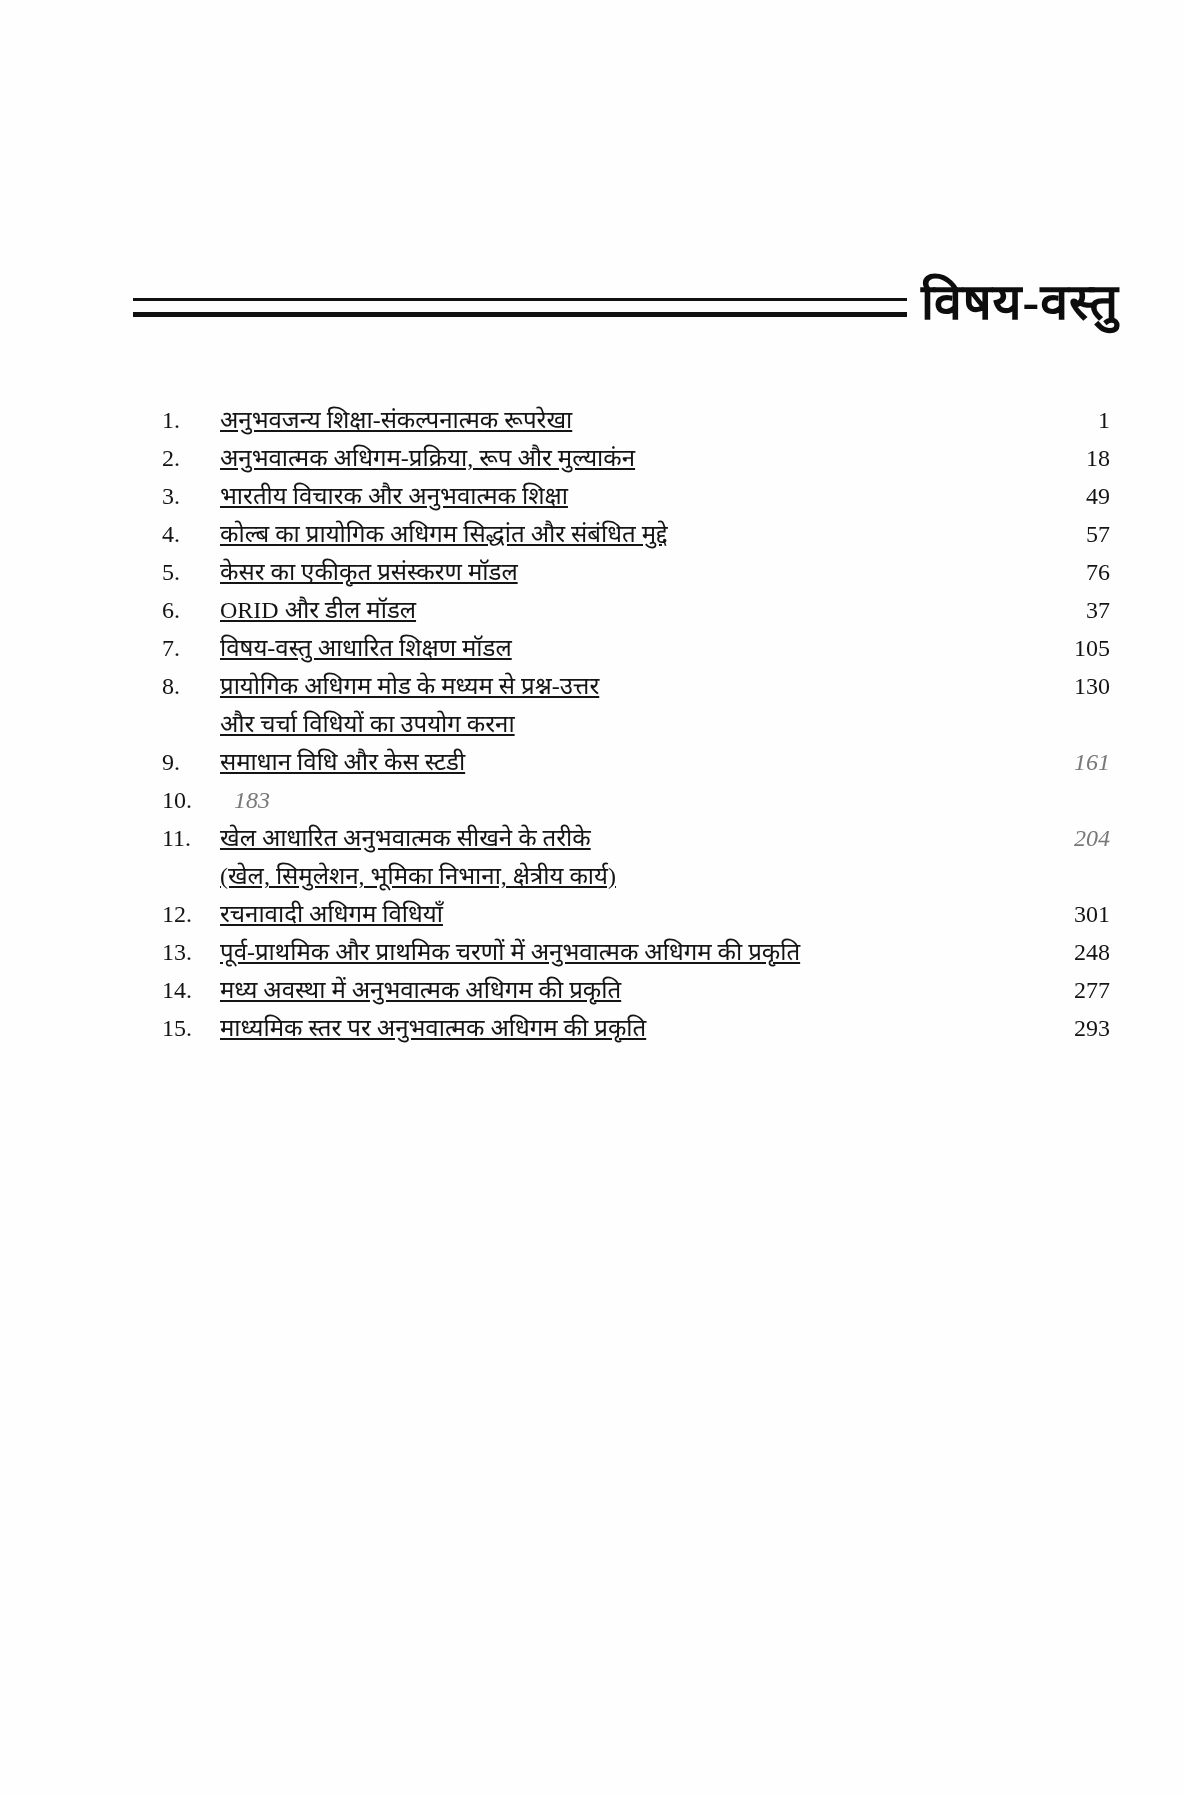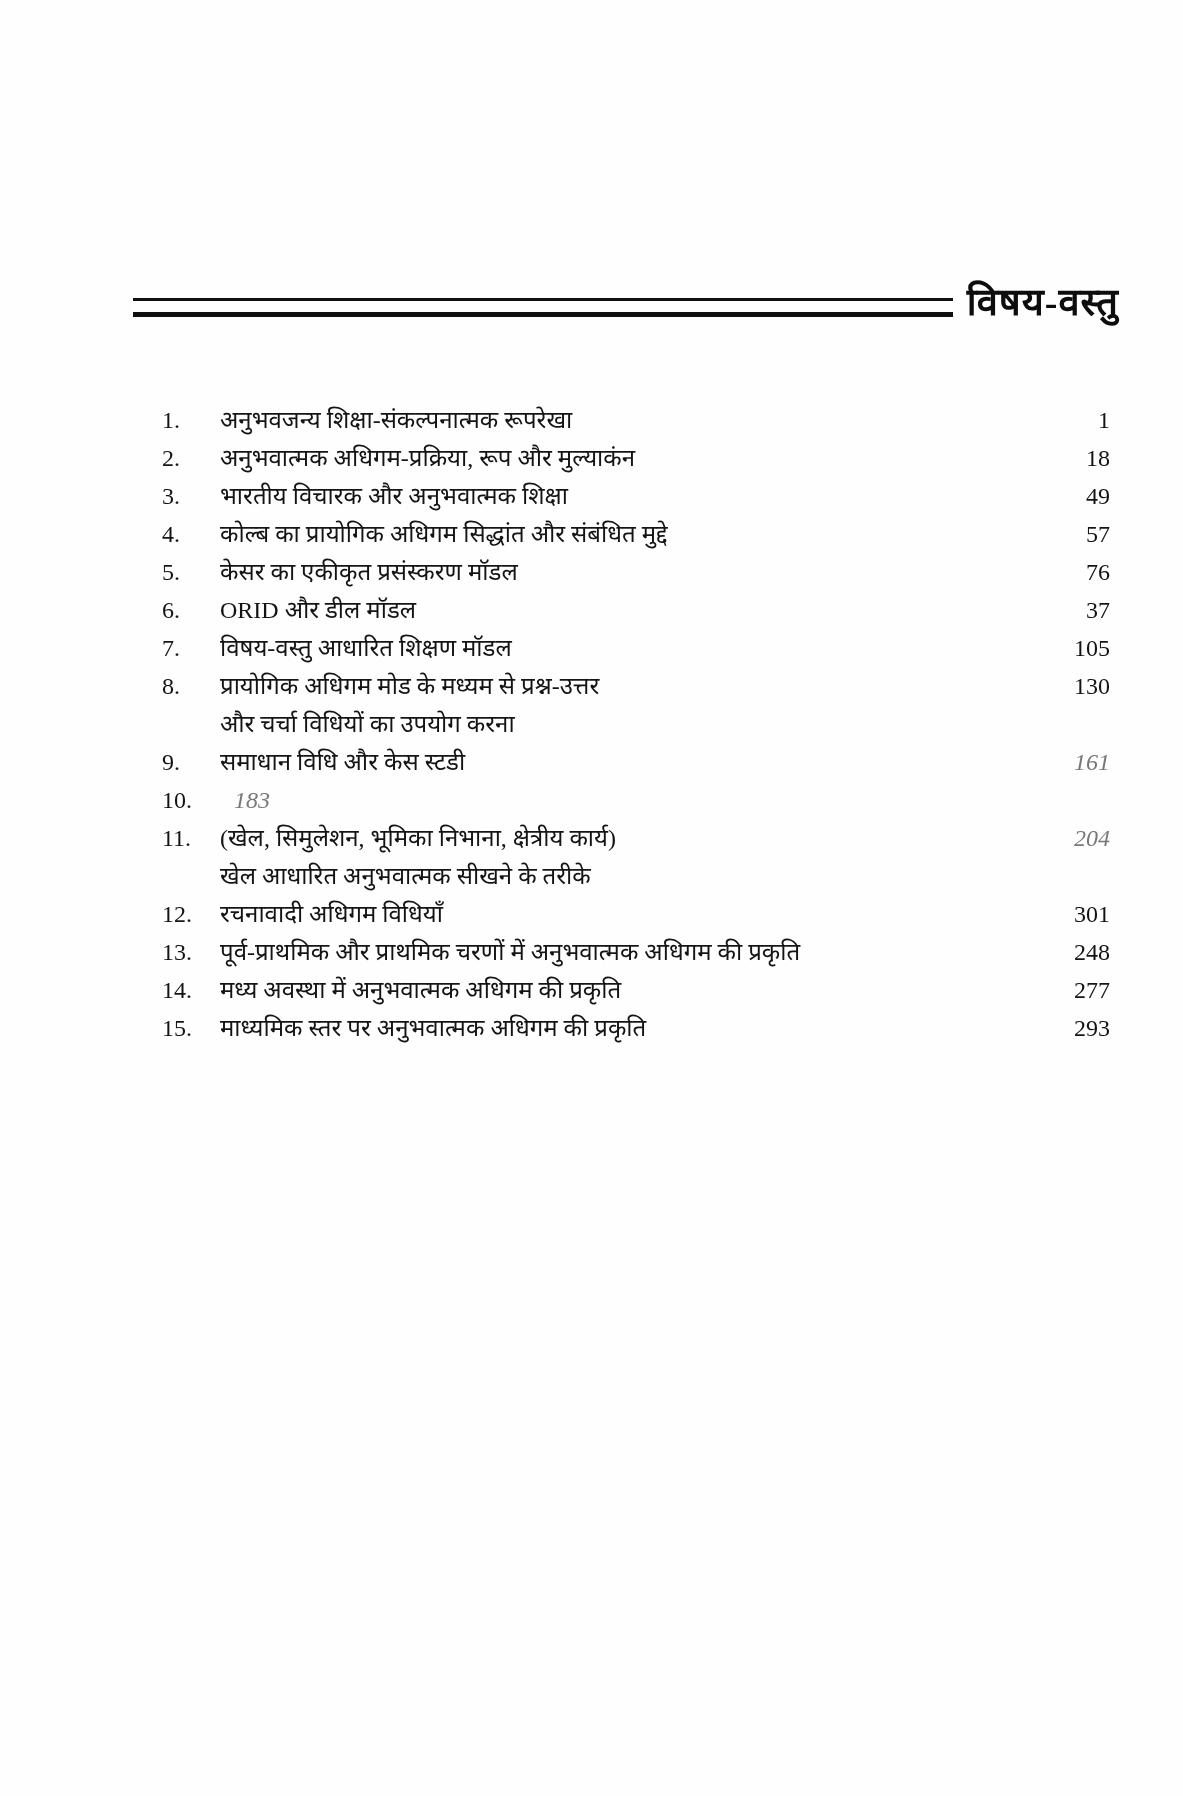--- a/index.html
+++ b/index.html
@@ -32,21 +32,21 @@
     height: 11px;
     border-top: 3px solid #101010;
     border-bottom: 5px solid #101010;
     background: #ffffff;
     position: relative;
     top: 7px;
     margin-right: 14px;
   }
   .title {
     flex: 0 0 auto;
-    font-size: 38px;
+    font-size: 50px;
     font-weight: bold;
     letter-spacing: 1px;
     white-space: nowrap;
     color: #0d0d0d;
   }
 
   
   .toc {
     position: absolute;
     left: 162px;
@@ -61,21 +61,21 @@
   }
   .entry-number {
     flex: 0 0 46px;
     text-align: left;
   }
   .entry-text {
     flex: 1 1 auto;
     padding-left: 12px;
     padding-right: 10px;
   }
-  .entry-line { white-space: nowrap; }
+  .entry-line { white-space: nowrap; text-decoration: underline; }
   .entry-page {
     flex: 0 0 62px;
     text-align: right;
   }
   .entry-page.faded {
     color: #787878;
     filter: blur(0.4px);
     font-style: italic;
   }
 </style>
@@ -154,22 +154,22 @@
         </div>
         <span class="entry-page faded">161</span>
       </div>
       <div class="toc-row">
         <span class="entry-number">10.</span>
         <span class="entry-page faded">183</span>
       </div>
       <div class="toc-row">
         <span class="entry-number">11.</span>
         <div class="entry-text">
+          <div class="entry-line">खेल आधारित अनुभवात्मक सीखने के तरीके</div>
           <div class="entry-line">(खेल, सिमुलेशन, भूमिका निभाना, क्षेत्रीय कार्य)</div>
-          <div class="entry-line">खेल आधारित अनुभवात्मक सीखने के तरीके</div>
         </div>
         <span class="entry-page faded">204</span>
       </div>
       <div class="toc-row">
         <span class="entry-number">12.</span>
         <div class="entry-text">
           <div class="entry-line">रचनावादी अधिगम विधियाँ</div>
         </div>
         <span class="entry-page">301</span>
       </div>

